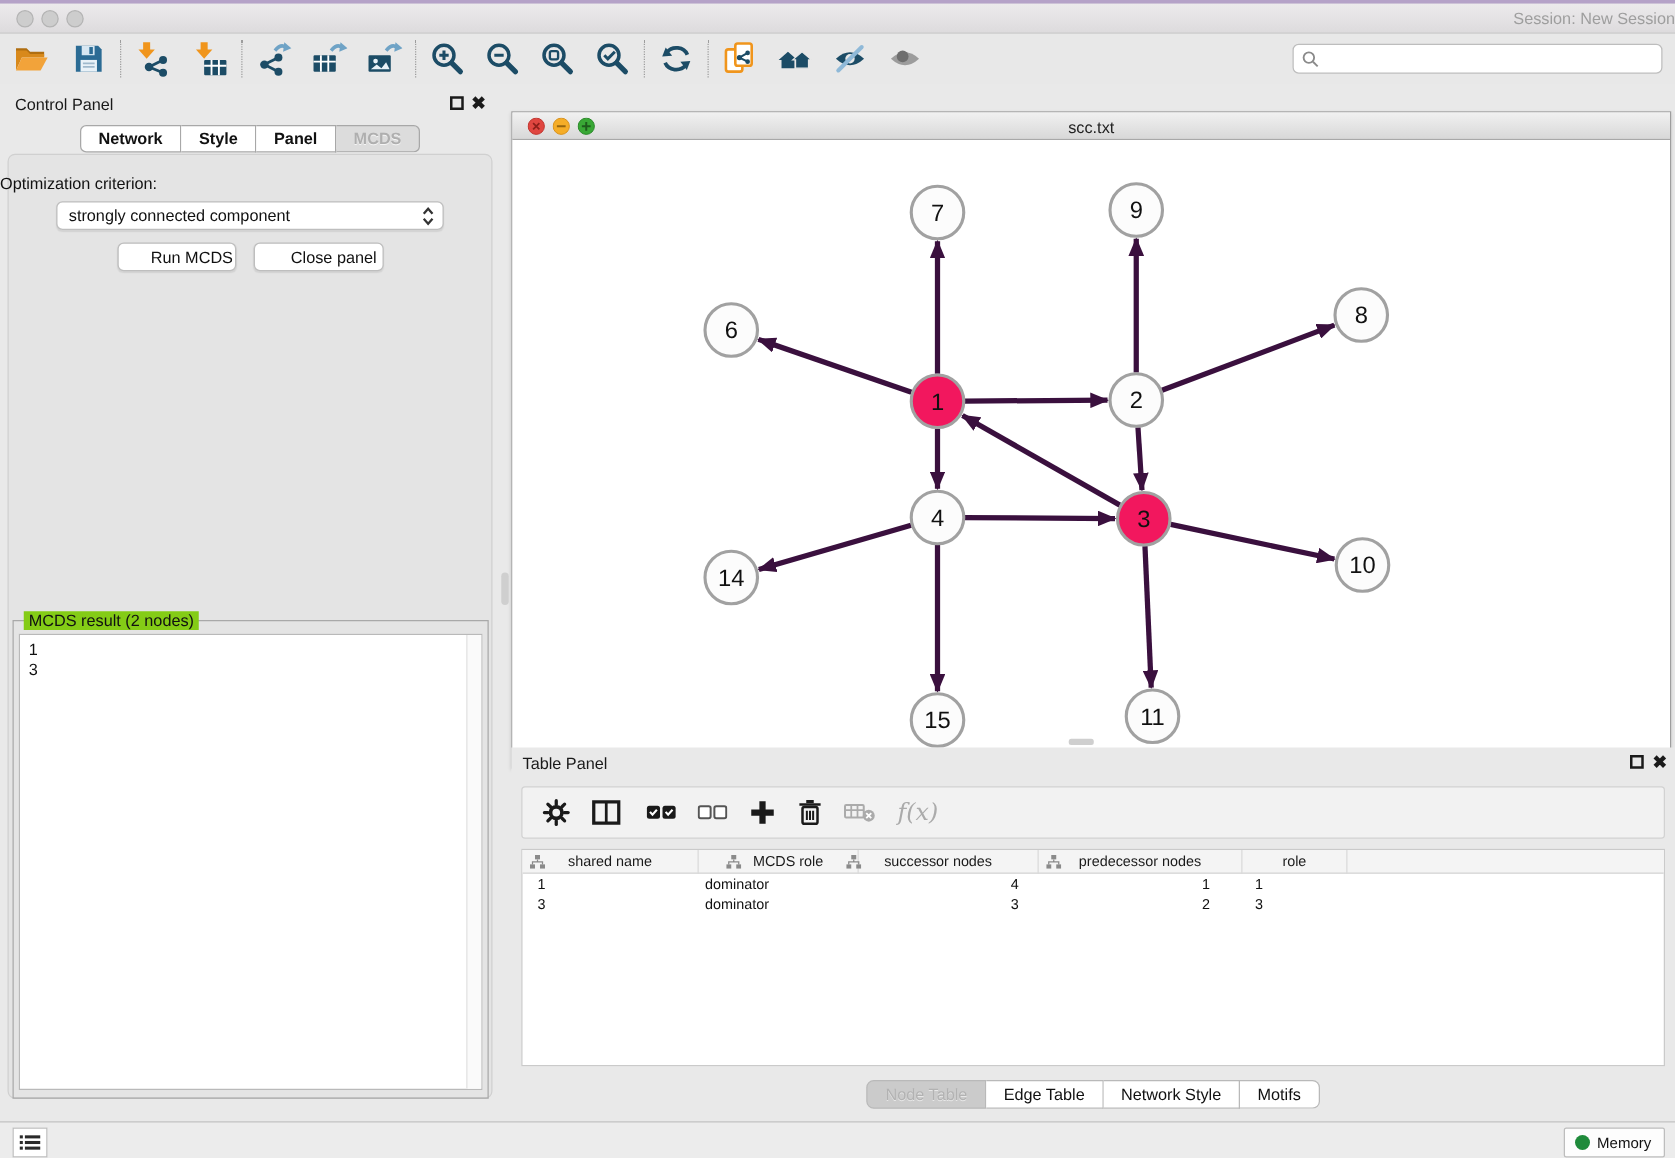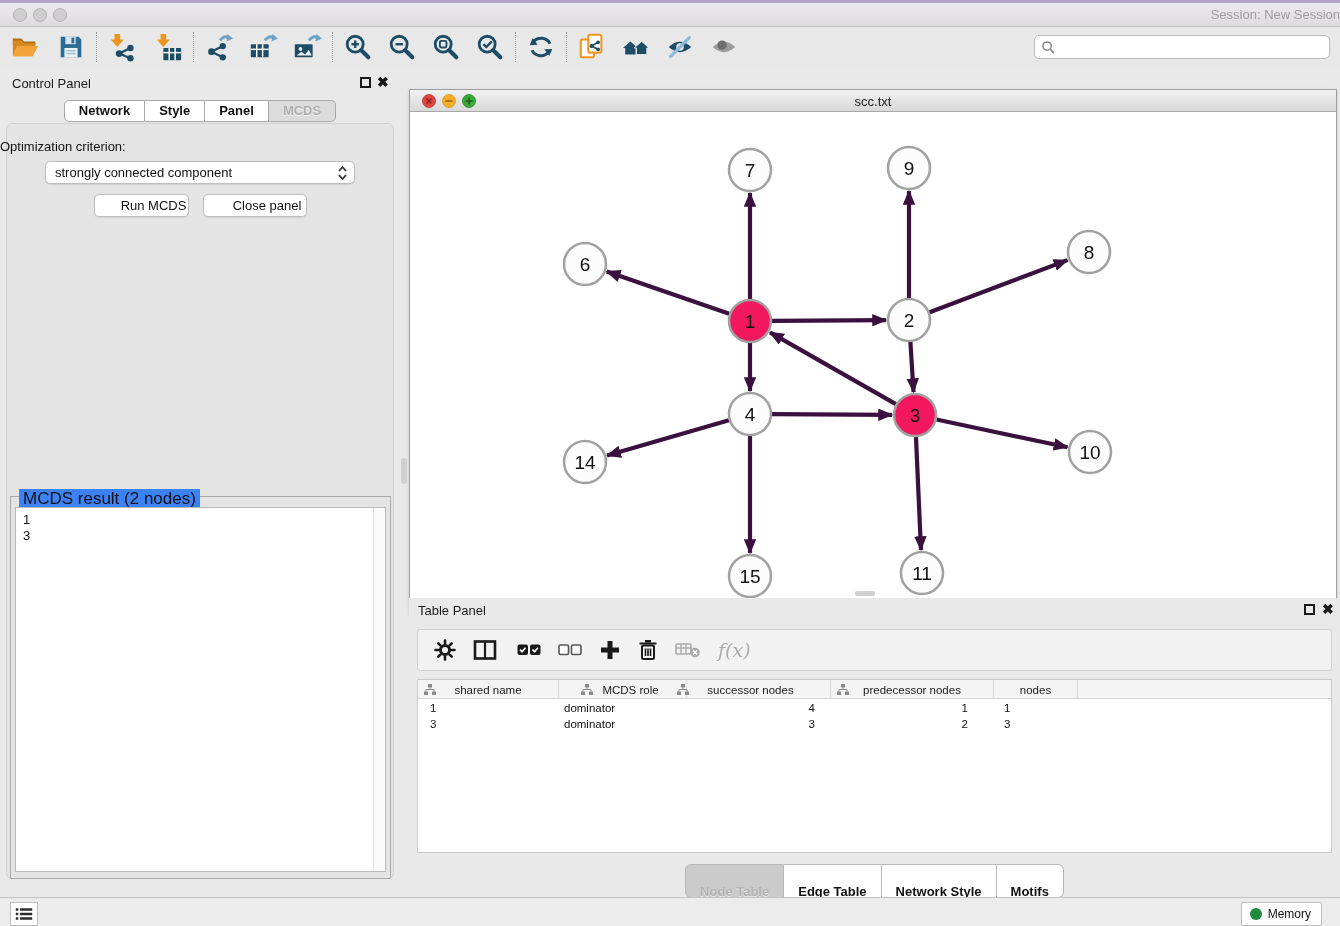--- a/index.html
+++ b/index.html
@@ -42,21 +42,21 @@
     border:1px solid #BEBEBE; border-radius:5px; font-size:13px; color:#111;
     display:flex; align-items:center; padding-left:9px; box-shadow:0 1px 1px rgba(0,0,0,.08); }
   .dd-stepper { position:absolute; right:5px; top:2px; width:14px; height:18px; display:flex;
     flex-direction:column; align-items:center; justify-content:center; color:#333; }
   .dd-stepper svg { display:block; }
   .cp-btn { position:absolute; top:123px; height:23px; background:#FFF; border:1px solid #BEBEBE;
     border-radius:5px; font-size:13px; color:#111; text-align:center; line-height:21px;
     box-shadow:0 1px 1px rgba(0,0,0,.08);padding-left:24px; }
   .result-box { position:absolute; left:10px; top:425px; width:381px; height:383px;
     border:1px solid #A9A9A9; background:transparent; }
-  .result-legend { position:absolute; left:8px; top:-8px; background:#3b82f6; padding:0 4px; font-size:17px; color:#111; }
+  .result-legend { position:absolute; left:8px; top:-8px; background:#84cc16; padding:0 4px; font-size:13px; color:#111; }
   .result-area { position:absolute; left:4px; top:10px; right:4px; bottom:6px; background:#FFF;
     border:1px solid #B9B9B9; font-size:13px; color:#111; line-height:16px; padding:4px 0 0 7px; }
   .result-scroll { position:absolute; right:0; top:0; bottom:0; width:12px; background:#FAFAFA; border-left:1px solid #E2E2E2; }
 
   
   .net-window { position:absolute; left:409px; top:66px; width:928px; height:526px;
     background:#FFF; border:1px solid #9E9E9E; box-shadow:0 1px 3px rgba(0,0,0,.15);margin-top:20px; }
   .net-titlebar { position:absolute; left:0; top:0; right:0; height:22px;
     background:linear-gradient(#F1F1F1,#D8D8D8); border-bottom:1px solid #A8A8A8; }
   .net-title { position:absolute; left:0; right:0; top:4px; text-align:center; font-size:13px; color:#222; }
@@ -72,32 +72,32 @@
   .tp-ic { margin-right:17px; display:flex; align-items:center; justify-content:center; }
   .fx { font-family:"DejaVu Serif", serif; font-style:italic; font-size:19px; color:#ABABAB; }
   .tp-table { position:absolute; left:8px; top:81px; width:915px; height:174px; background:#FFF; border:1px solid #CACACA; }
   .th-row { position:absolute; left:0; top:0; height:19px; width:100%; background:#F4F4F4; border-bottom:1px solid #D4D4D4; }
   .th-cell { position:absolute; top:0; height:19px; border-right:1px solid #D9D9D9; font-size:11.5px; color:#1A1A1A;
     display:flex; align-items:center; justify-content:center; }
   .th-cell .tree-ic { position:absolute; left:6px; top:4px; }
   .td-row { position:absolute; left:0; height:16px; width:100%; }
   .td-cell { position:absolute; font-size:11.5px; color:#111; height:16px; line-height:16px; }
   .tp-tabs { position:absolute; left:0; right:0; top:266px; display:flex; justify-content:center; }
-  .tp-tab { height:23px; line-height:21px; padding:16px 14px; font-size:13px; font-weight:700;
+  .tp-tab { height:23px; line-height:21px; padding:0 14px; font-size:13px; font-weight:400;
     background:#FFF; color:#111; border:1px solid #B9B9B9; border-left:none; }
   .tp-tab:first-child { border-left:1px solid #B9B9B9; border-radius:6px 0 0 6px; }
   .tp-tab:last-child { border-radius:0 6px 6px 0; }
   .tp-tab.selected { background:#CBCBCB; color:#B2B2B2; text-shadow:0 1px 0 #E8E8E8; }
 
   
   .statusbar { position:absolute; left:0; top:894px; width:1340px; height:32px;
     background:#ECECEC; border-top:1px solid #C2C2C2; }
   .sb-left-btn { position:absolute; left:10px; top:4px; width:28px; height:24px; background:#FFF;
     border:1px solid #BDBDBD; display:flex; align-items:center; justify-content:center; }
-  .memory-btn { position:absolute; right:18px; top:4px; height:24px; padding:0 10px 0 8px; background:#FDFDFD;
+  .memory-btn { position:absolute; right:8px; top:4px; height:24px; padding:0 10px 0 8px; background:#FDFDFD;
     border:1px solid #BDBDBD; border-radius:2px; display:flex; align-items:center; font-size:12px; color:#111; }
   .memory-dot { width:12px; height:12px; border-radius:50%; background:#1F8B3B; margin-right:6px; }
 </style>
 </head>
 <body>
 
 <div class="app">
 
   <div class="titlebar">
     <span class="tl-dot" style="left:13px"></span>
@@ -478,21 +478,21 @@
               <g fill="#8A8A8A">
                 <rect x="4" y="0" width="4" height="3.5"></rect>
                 <rect x="0" y="7.5" width="4" height="3.5"></rect>
                 <rect x="8" y="7.5" width="4" height="3.5"></rect>
               </g>
               <path d="M6 3.5 V5.5 M2 7.5 V5.5 H10 V7.5" fill="none" stroke="#8A8A8A" stroke-width="1"></path>
             </svg>
             <span>predecessor nodes</span>
           </div>
           <div class="th-cell" style="left: 576px; width: 84px;">
-            <span>nodes</span>
+            <span>role</span>
           </div>
         </div>
     <div class="td-row" style="top: 20px;">
           <div class="td-cell" style="left: 0px; width: 141px; text-align: left; padding-left: 12px; padding-right: 0px;">1</div>
           <div class="td-cell" style="left: 141px; width: 112px; text-align: left; padding-left: 5px; padding-right: 0px;">dominator</div>
           <div class="td-cell" style="left: 253px; width: 160px; text-align: right; padding-left: 0px; padding-right: 16px;">4</div>
           <div class="td-cell" style="left: 413px; width: 163px; text-align: right; padding-left: 0px; padding-right: 26px;">1</div>
           <div class="td-cell" style="left: 576px; width: 84px; text-align: left; padding-left: 10px; padding-right: 0px;">1</div>
         </div>
         <div class="td-row" style="top: 36px;">

